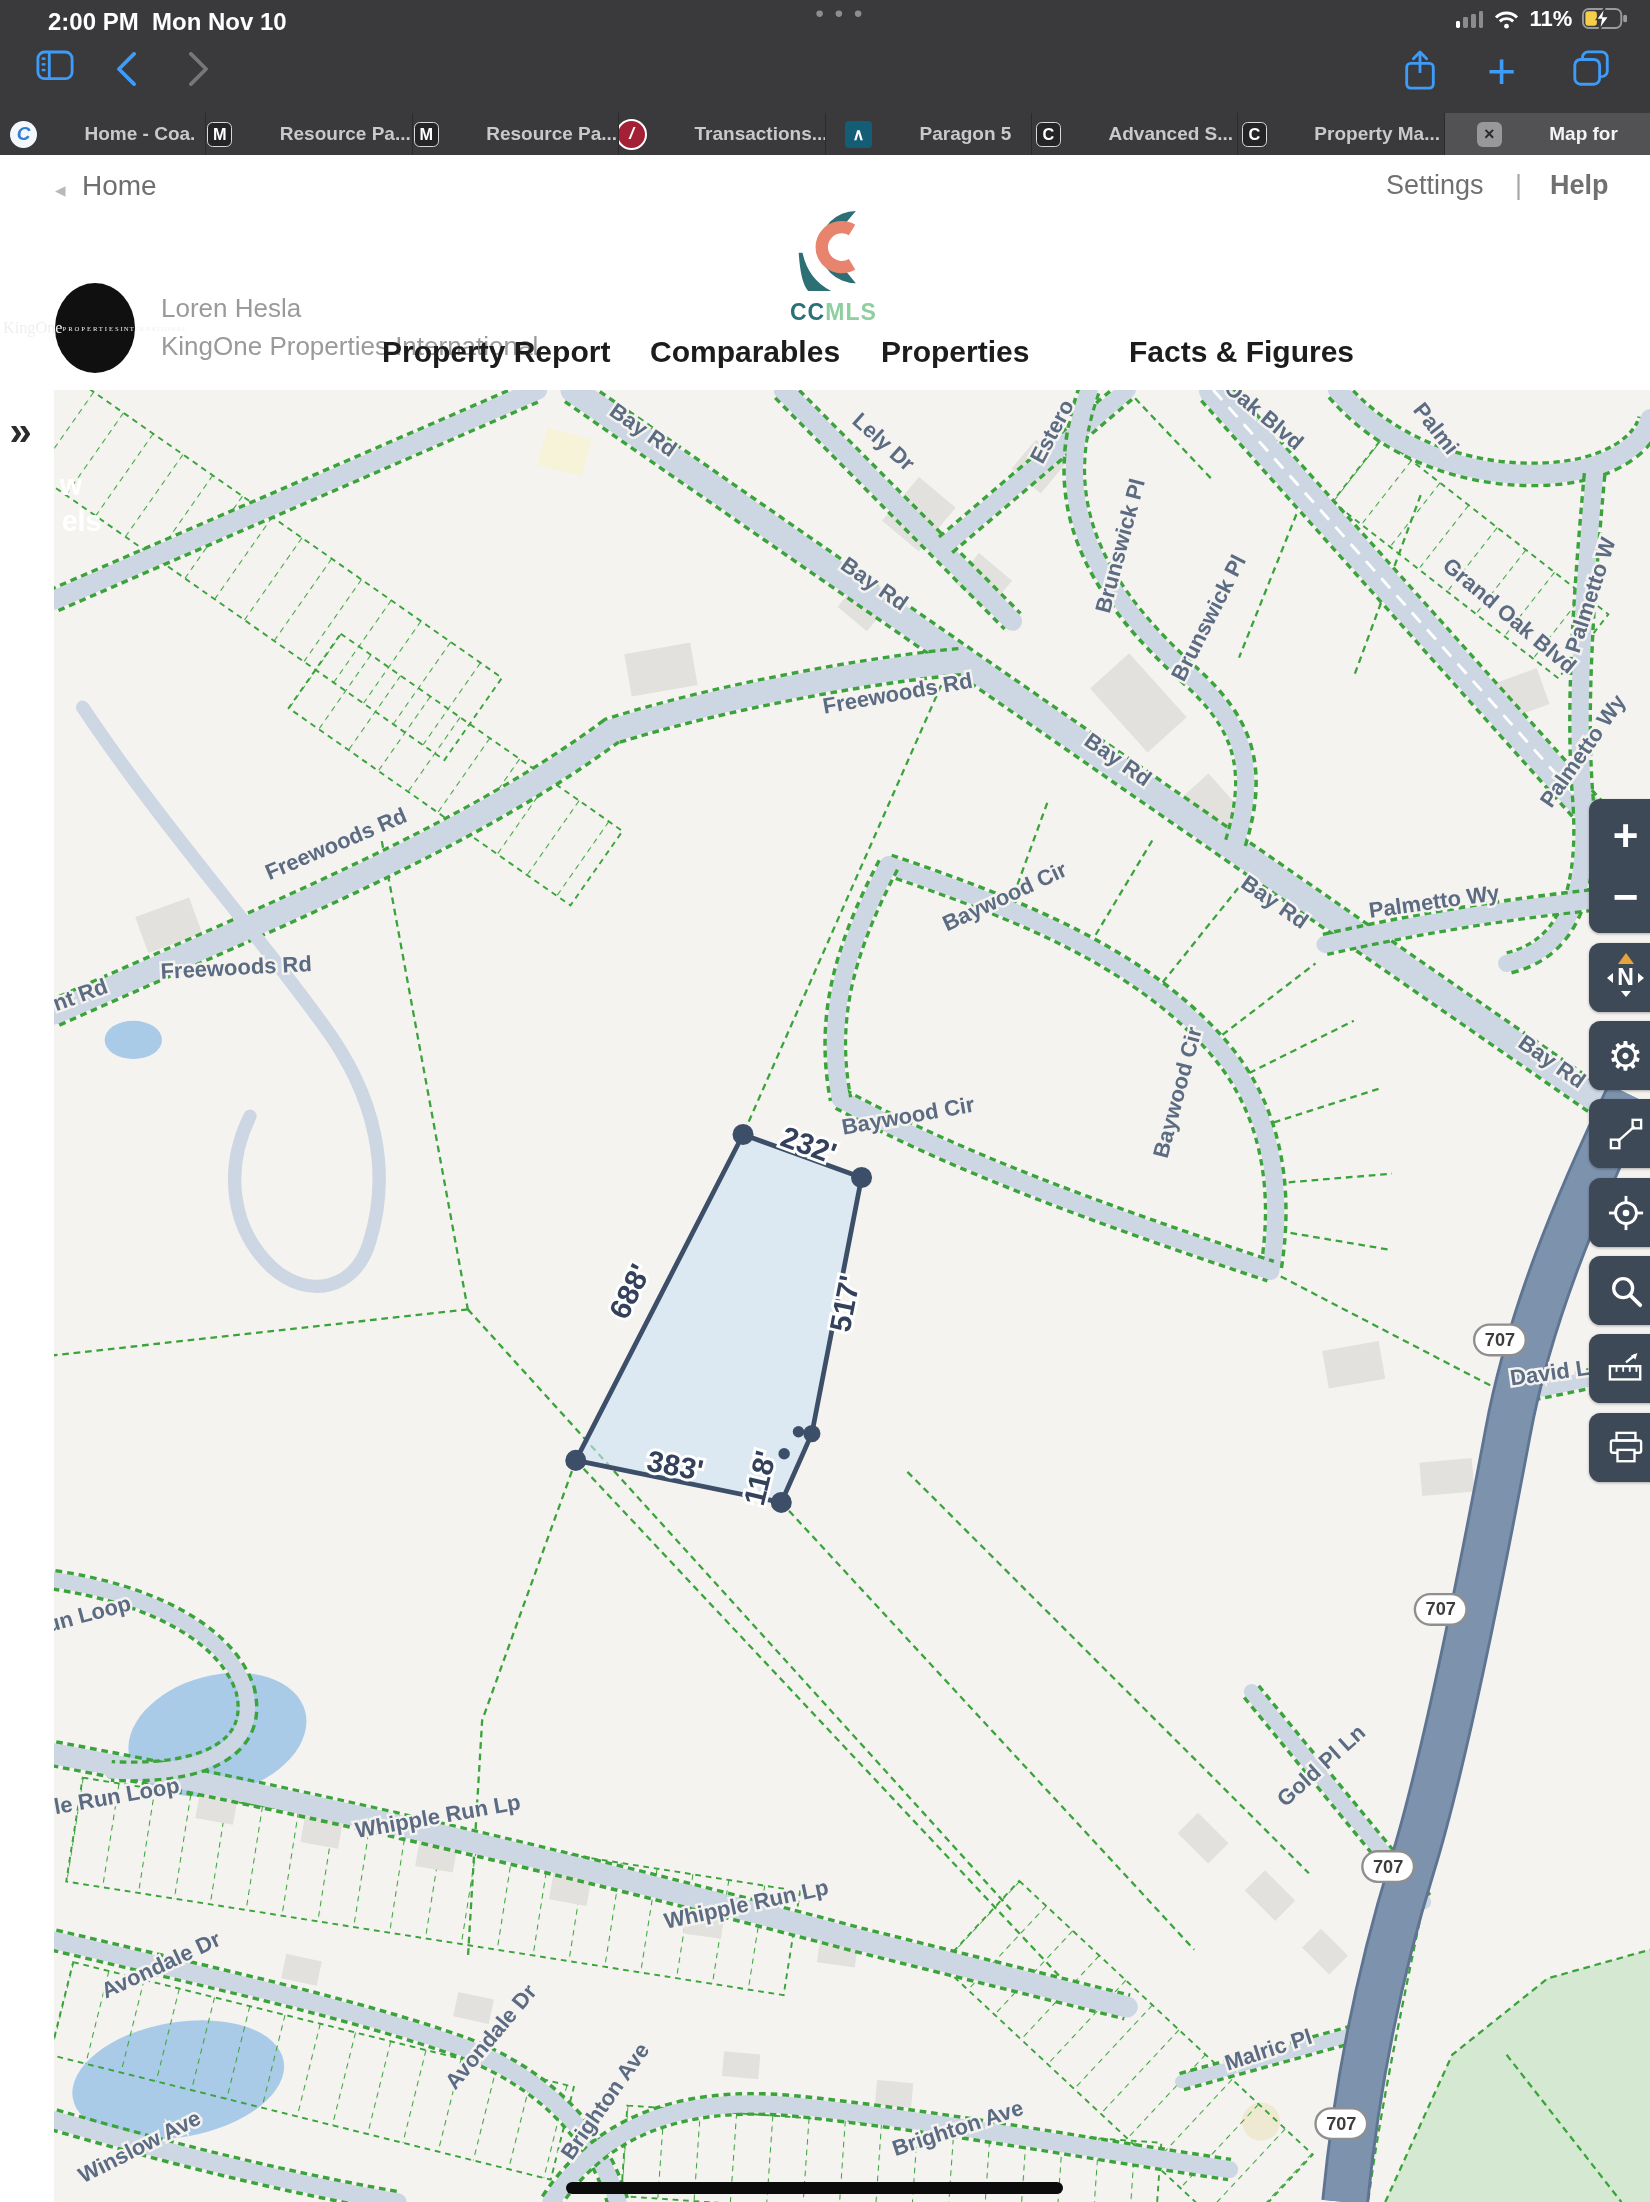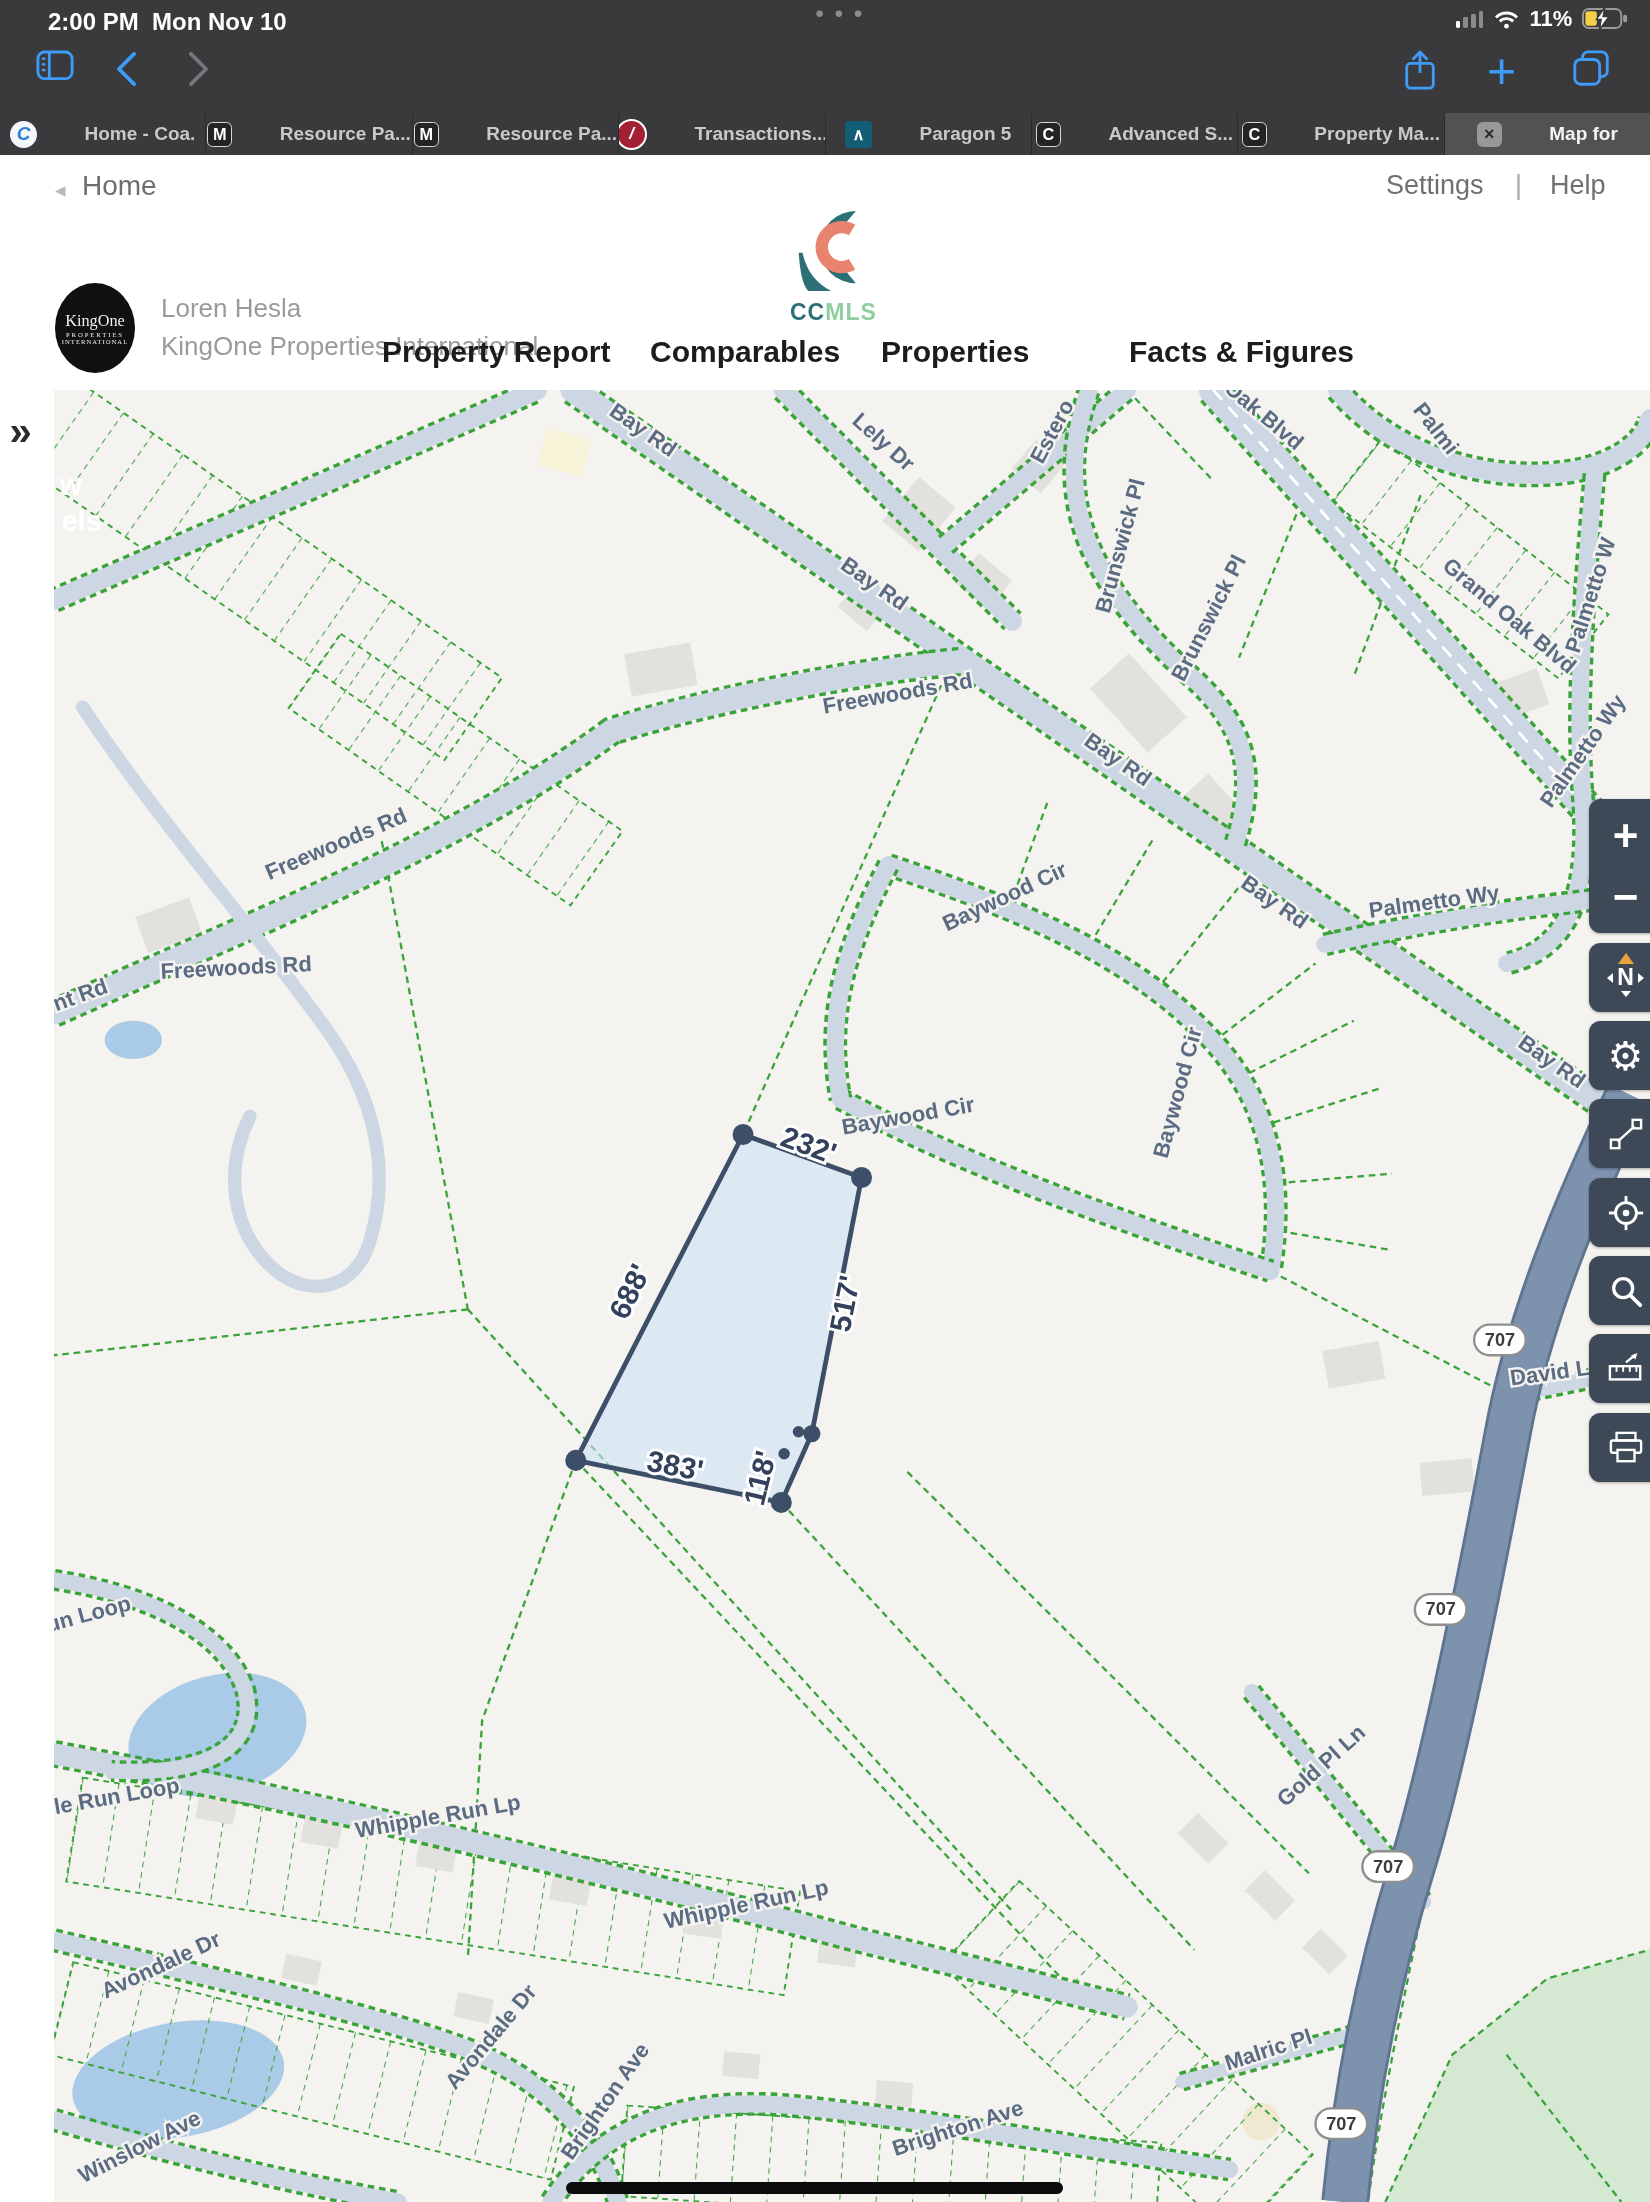--- a/index.html
+++ b/index.html
@@ -40,27 +40,27 @@
   .f-transactions-red{background:#a32035;border:2.9px solid #fff;border-radius:50%;color:#fff;font-size:17px;font-style:italic;}
   .f-paragon-teal{background:#145d77;color:#fff;border-radius:3.8px;}
   .f-close{background:#98989a;color:#2b2b2d;border-radius:5.7px;font-size:18px;width:25px;height:25px;}
   
   .pagehead{position:absolute;top:155px;left:0;width:1651px;height:235px;background:#fff;
             border-bottom:1px solid #d9d9d9;}
   .ph-back-ch{position:absolute;left:55px;top:23px;font-size:21px;color:#b9b9b9;}
   .ph-back{position:absolute;left:82px;top:15.3px;font-size:28px;color:#6f6f6f;}
   .ph-settings{position:absolute;left:1386px;top:15.3px;font-size:27px;color:#707070;}
   .ph-div{position:absolute;left:1515px;top:15.3px;font-size:27px;color:#a8a8a8;}
-  .ph-help{position:absolute;left:1550px;top:15.3px;font-size:27px;color:#707070;}
+  .ph-help{position:absolute;left:1550px;top:15.3px;font-size:27px;color:#707070;font-weight:bold;}
   .ccmls{position:absolute;left:790px;top:48px;width:86px;text-align:center;}
   .ccmls-word{font-size:23px;font-weight:bold;letter-spacing:1px;}
   .ccmls-cc{color:#2c6f75;}
   .ccmls-mls{color:#8fcf9f;}
   .agent-oval{position:absolute;left:55px;top:128px;width:80px;height:90px;border-radius:50%;
-              background:#101010;color:#efefef;display:flex;flex-direction:column;align-items:center;
+              background:#101010;color:#efefef;display:flex;flex-direction:row;align-items:center;
               justify-content:center;text-align:center;font-family:"Liberation Serif",serif;}
   .ao1{font-size:16.3px;}
   .ao2{font-size:6.7px;letter-spacing:1.9px;}
   .ao3{font-size:6.7px;letter-spacing:1px;}
   .agent-name{position:absolute;left:161px;top:138px;font-size:26px;color:#9a9a9a;}
   .agent-co{position:absolute;left:161px;top:176px;font-size:26px;color:#9a9a9a;}
   .nav-item{position:absolute;top:180px;font-size:30px;font-weight:bold;color:#1c1c1c;white-space:nowrap;}
   
   .mapwrap{position:absolute;top:390px;left:0;width:1651px;height:1812px;background:#f5f3f0;}
   #mapsvg{position:absolute;left:54px;top:0;}

